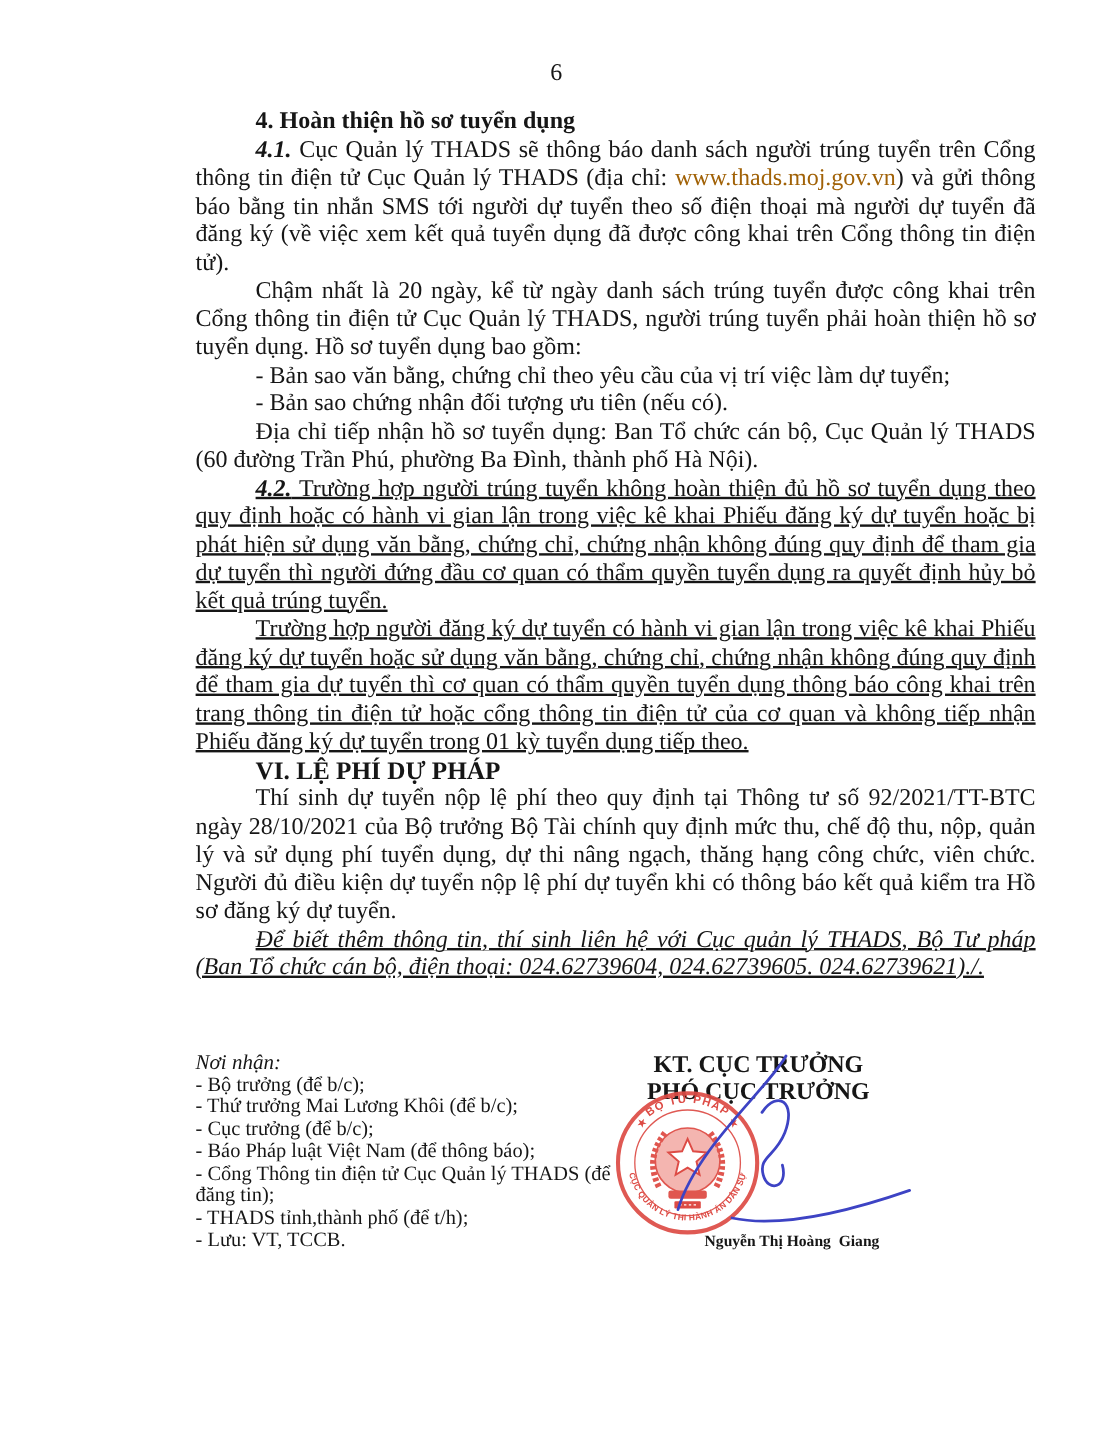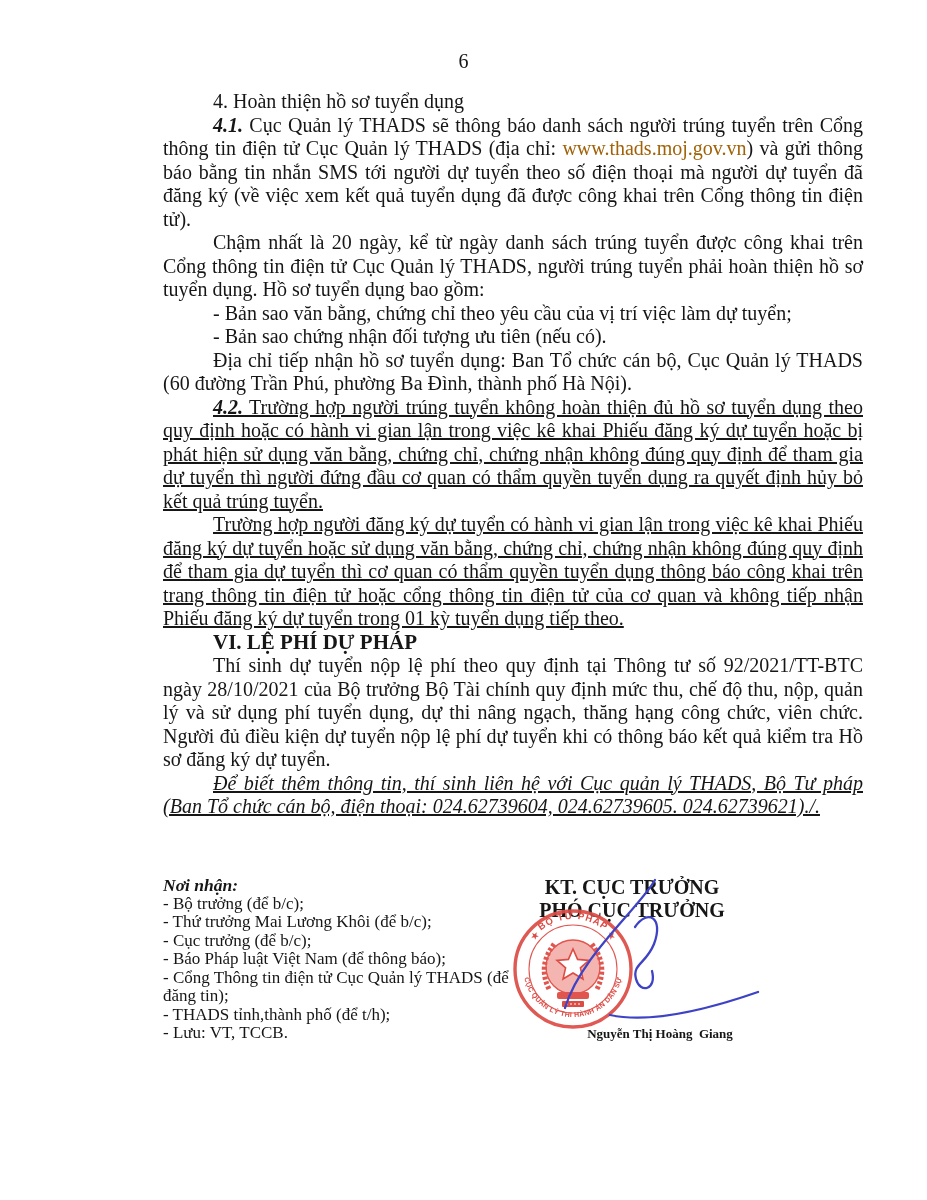--- a/index.html
+++ b/index.html
@@ -9,31 +9,31 @@
   }
   .page-number{
     position:absolute; top:50px; left:0; width:927px; text-align:center;
     font-size:20px;
   }
   .content{
     position:absolute; left:163px; top:90px; width:700px;
     font-size:20px; line-height:23.5px; text-align:justify;
   }
   .content p{margin:0; text-indent:50px;}
-  .h4{font-weight:normal; margin-bottom:0;}
+  .h4{font-weight:bold; margin-bottom:0;}
   .lead{font-weight:bold; font-style:italic;}
   .m2{margin-top:2px;} .m3{margin-top:3px;} .m4{margin-top:4px;text-decoration:underline;}
   .hvi{font-weight:bold; font-size:21px; margin-top:4px; margin-bottom:2px;}
   .italic{font-style:italic;}
   .link{color:#a16207; text-decoration:none; cursor:pointer;}
   .footer-left{
     position:absolute; left:163px; top:876px; width:368px;
     font-size:17px; line-height:18.5px; text-align:left;
   }
-  .recipients-label{font-weight:bold; font-style:italic; font-size:17.5px;}
+  .recipients-label{font-weight:normal; font-style:italic; font-size:17.5px;}
   .sign-block{
     position:absolute; left:442px; top:876px; width:380px;
     text-align:center; font-weight:bold; font-size:20px; line-height:23px;
   }
   .signer-name{
     position:absolute; left:470px; top:1026px; width:380px; text-align:center;
     font-weight:bold; font-size:13px; white-space:pre-wrap;
   }
   .stamp{position:absolute; left:511px; top:907px; width:124px; height:124px;}
   .ink{position:absolute; left:540px; top:872px; width:320px; height:152px;}

